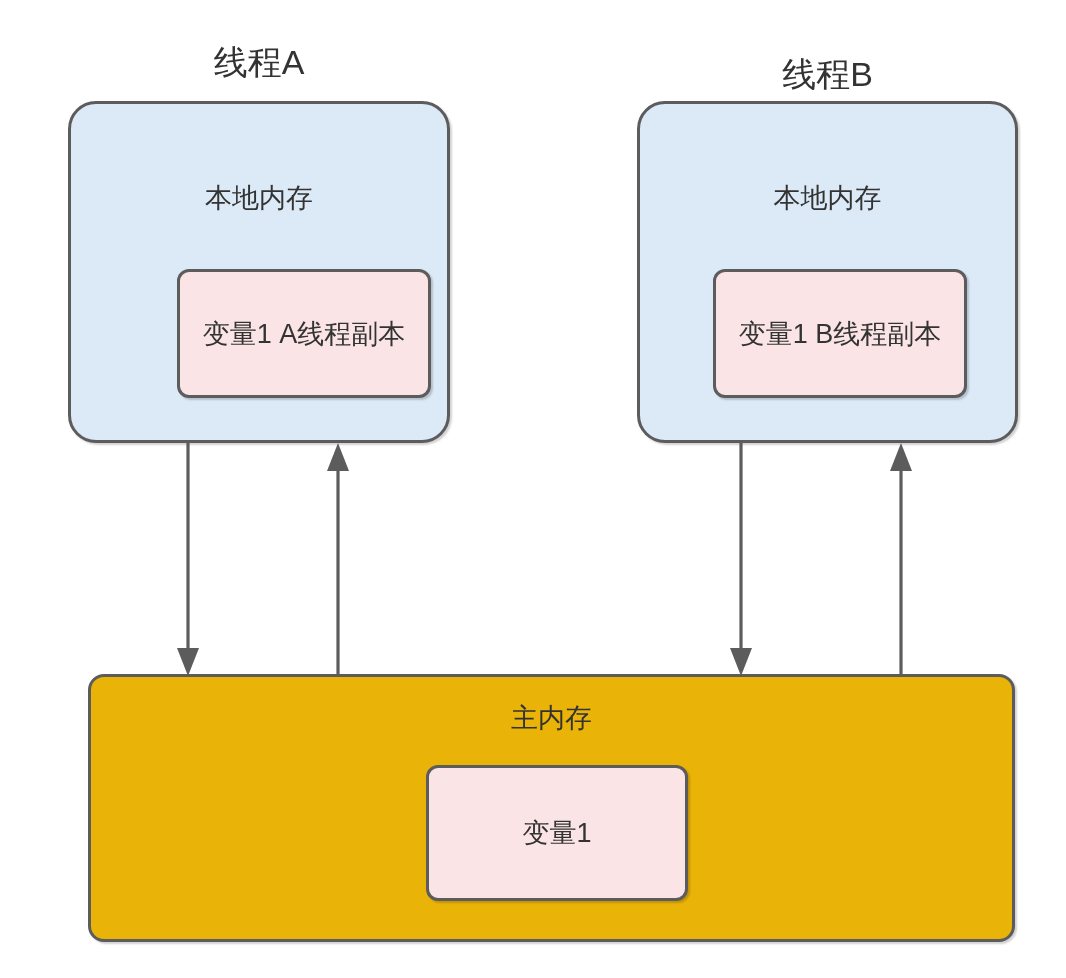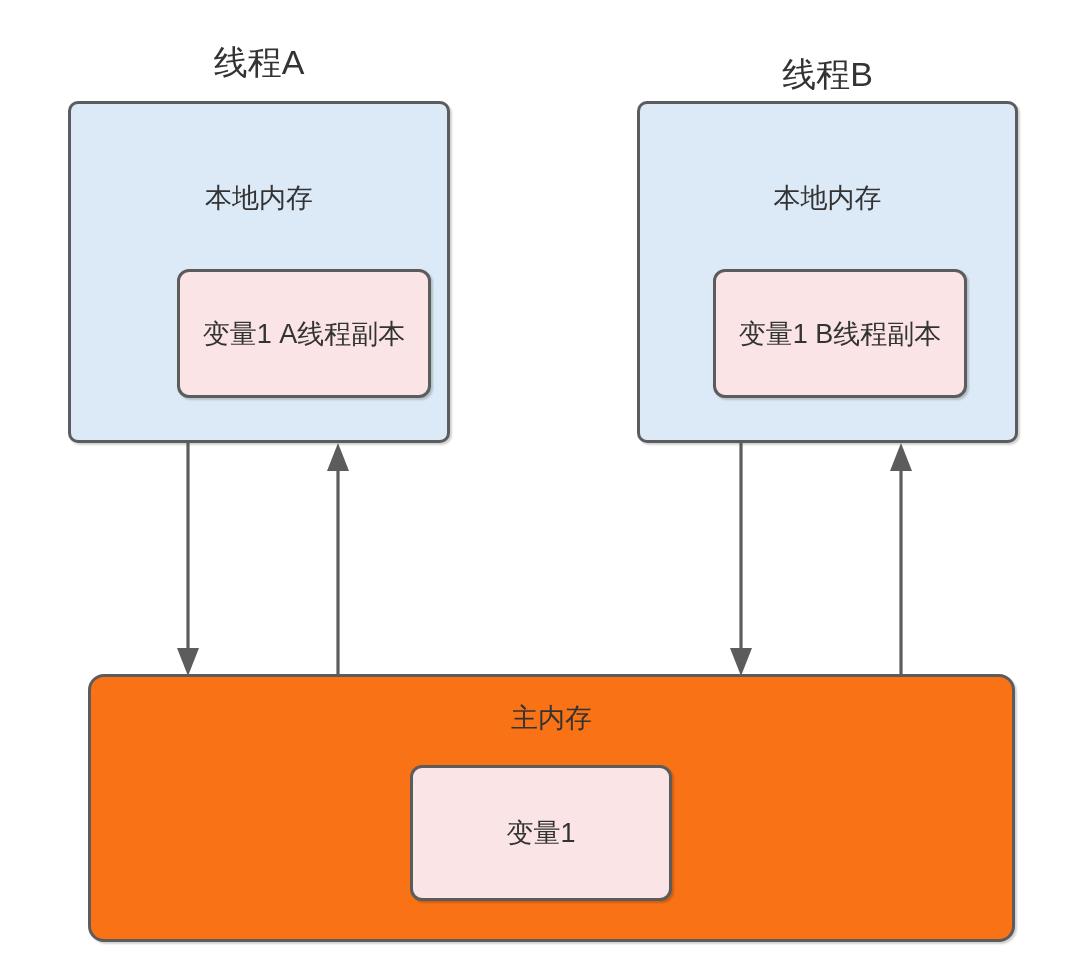--- a/index.html
+++ b/index.html
@@ -22,24 +22,24 @@
   
   .node {
     position: absolute;
     box-sizing: border-box;
     border: 3px solid #5c5c5c;
     border-radius: 14px;
     box-shadow: 2px 2px 2px rgba(0,0,0,0.18);
   }
   .node.thread-box {
     background: #dce9f7;
-    border-radius: 10px;
+    border-radius: 28px;
   }
   .node.main-memory-box {
-    background: #f97316;
+    background: #eab308;
     border-radius: 16px;
   }
   .node.var-box {
     background: #fae4e5;
     border-radius: 12px;
   }
 
   
   .caption {
     position: absolute;
@@ -105,21 +105,21 @@
     <div class="node-title" style="top:78px;">本地内存</div>
 
     <div class="node var-box" style="left:73px; top:165px; width:254px; height:129px;">
       <div class="var-label">变量1 B线程副本</div>
     </div>
   </div>
 
   <div class="node main-memory-box" style="left:88px; top:674px; width:927px; height:268px;">
     <div class="node-title" style="top:25px;">主内存</div>
 
-    <div class="node var-box" style="left:319px; top:88px; width:262px; height:136px;">
+    <div class="node var-box" style="left:335px; top:88px; width:262px; height:136px;">
       <div class="var-label">变量1</div>
     </div>
   </div>
 
   <svg id="arrow-layer" viewBox="0 0 1066 978">
 
     <g>
       <line x1="188" y1="443" x2="188" y2="658"></line>
       <polygon points="188,676 177,648 199,648"></polygon>
     </g>

